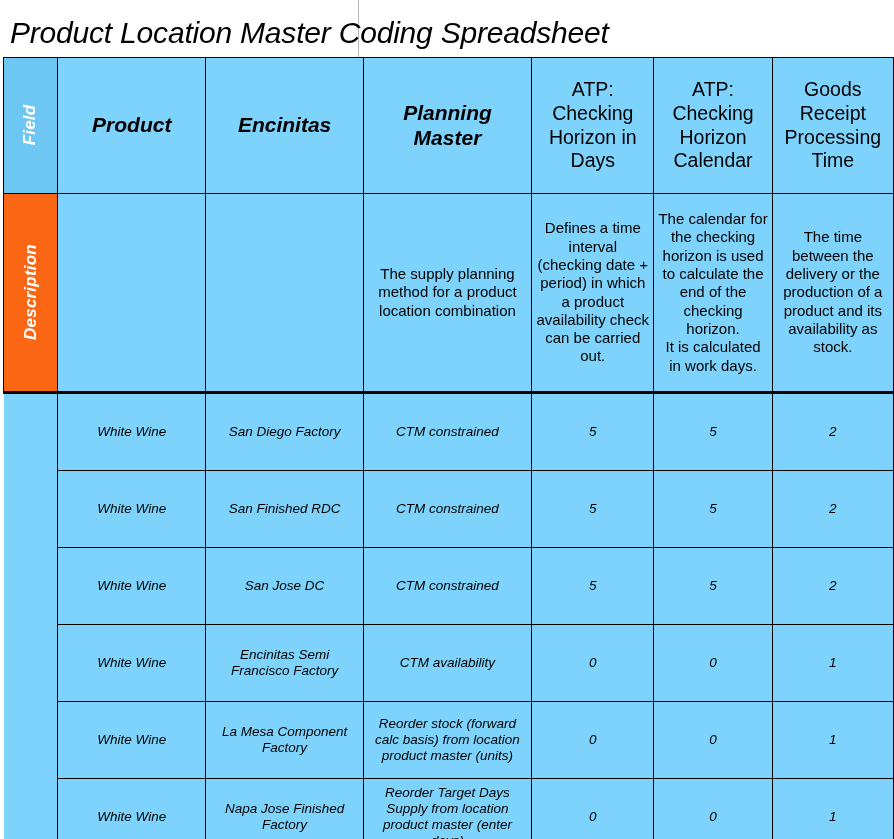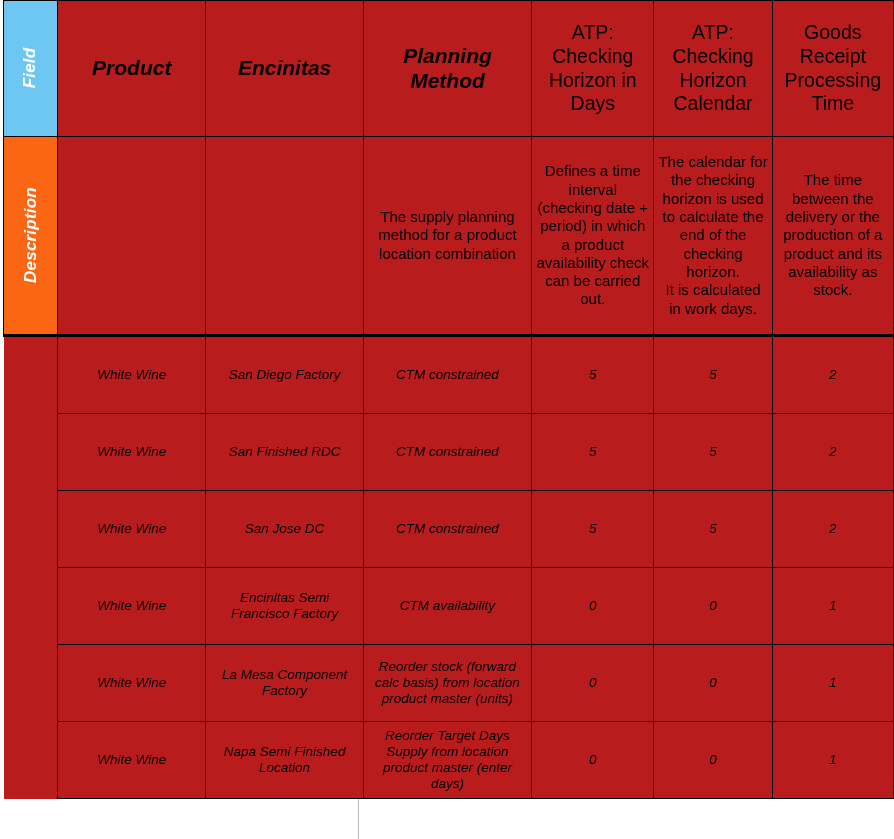--- a/index.html
+++ b/index.html
@@ -53,21 +53,21 @@
     margin-left: 3px;
   }
 
   table.grid td {
     border: 1px solid #000000;
     vertical-align: middle;
     text-align: center;
     padding: 2px 4px;
     font-size: 13.5px;
     line-height: 1.18;
-    background: #b91c1c;
+    background: #7dd3fc;
   }
 
   
   .c-field  { width: 54px; }
   .c-prod   { width: 148px; }
   .c-loc    { width: 157px; }
   .c-plan   { width: 168px; }
   .c-atpd   { width: 122px; }
   .c-atpc   { width: 118px; }
   .c-goods  { width: 121px; }
@@ -132,20 +132,21 @@
   .cell-text { font-size: 13.5px; line-height: 1.2; }
   .cell-num  { font-size: 13.5px; }
 </style>
 </head>
 <body>
 
 <div class="page-guide"></div>
 
 <div class="sheet">
 
+  <div class="title">Product Location Master Coding Spreadsheet</div>
 
   <table class="grid">
     <colgroup>
       <col class="c-field">
         <col class="c-prod">
         <col class="c-loc">
         <col class="c-plan">
       <col class="c-atpd">
         <col class="c-atpc">
         <col class="c-goods">
@@ -158,21 +159,21 @@
             <span class="rot-text" style="color: rgb(255, 255, 255);">Field</span>
           </div>
         </td>
         <td>
           <span class="hdr-italic">Product</span>
         </td>
         <td>
           <span class="hdr-italic">Encinitas</span>
         </td>
         <td>
-          <span class="hdr-italic">Planning Method</span>
+          <span class="hdr-italic">Planning Master</span>
         </td>
         <td>
           <span class="hdr-plain">ATP: Checking Horizon in Days</span>
         </td>
         <td>
           <span class="hdr-plain">ATP: Checking Horizon Calendar</span>
         </td>
         <td>
           <span class="hdr-plain">Goods Receipt Processing Time</span>
         </td>
@@ -246,21 +247,21 @@
           <td><span class="cell-text">White Wine</span></td>
           <td><span class="cell-text">La Mesa Component Factory</span></td>
           <td><span class="cell-text">Reorder stock (forward calc basis) from location product master (units)</span></td>
           <td><span class="cell-num">0</span></td>
           <td><span class="cell-num">0</span></td>
           <td><span class="cell-num">1</span></td>
         </tr>
         <tr class="row-data">
           <td class="spacer"></td>
           <td><span class="cell-text">White Wine</span></td>
-          <td><span class="cell-text">Napa Semi Finished Location</span></td>
+          <td><span class="cell-text">Napa Jose Finished Factory</span></td>
           <td><span class="cell-text">Reorder Target Days Supply from location product master (enter days)</span></td>
           <td><span class="cell-num">0</span></td>
           <td><span class="cell-num">0</span></td>
           <td><span class="cell-num">1</span></td>
         </tr>
       </tbody>
   </table>
 
 </div>
 

